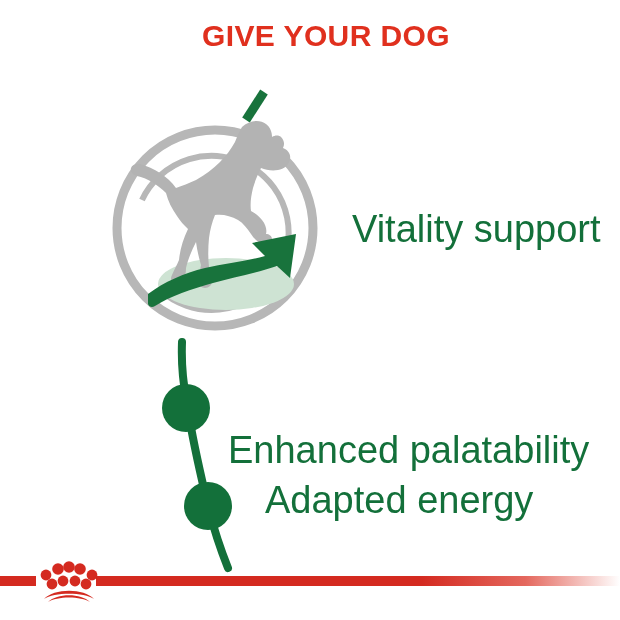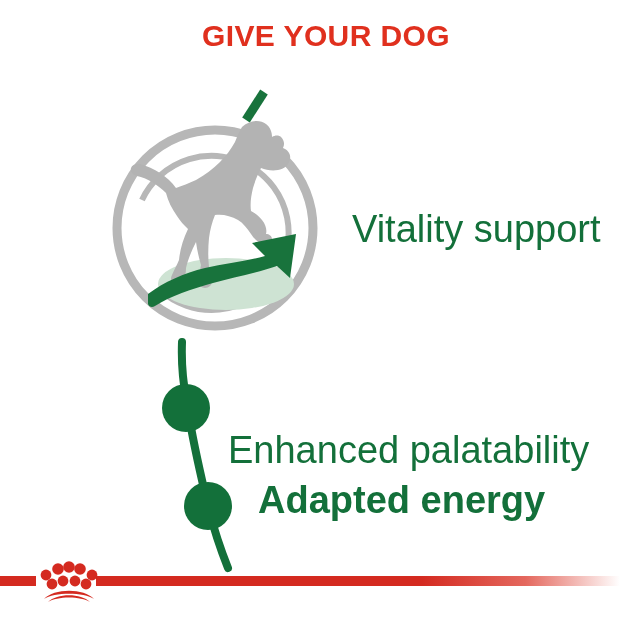--- a/index.html
+++ b/index.html
@@ -79,21 +79,21 @@
     position: absolute;
     color: #13703A;
     font-size: 38px;
     font-weight: 400;
     line-height: 34px;
     white-space: nowrap;
     font-family: "Liberation Sans", sans-serif;
   }
   .benefit-1 { left: 352px; top: 212px; }
   .benefit-2 { left: 228px; top: 389px; margin-top: 44px; }
-  .benefit-3 { left: 258px; top: 483px; font-weight: bold; }
+  .benefit-3 { left: 265px; top: 483px; }
 
   
   .footer {
     position: absolute;
     left: 0;
     top: 540px;
     width: 620px;
     height: 80px;
   }
   .bar-left {

